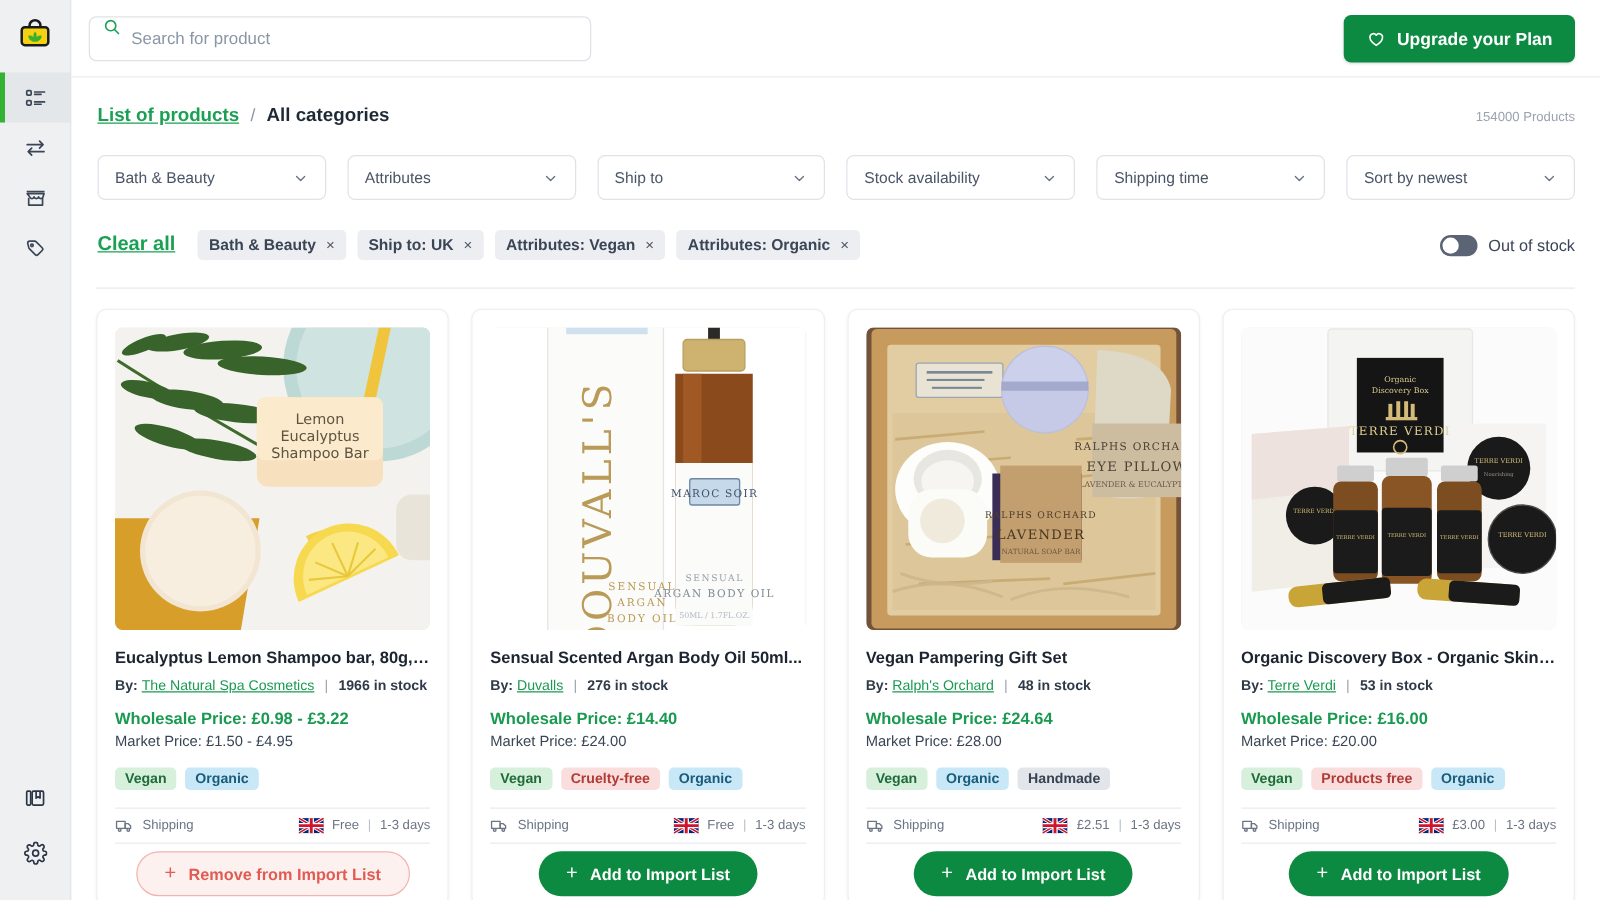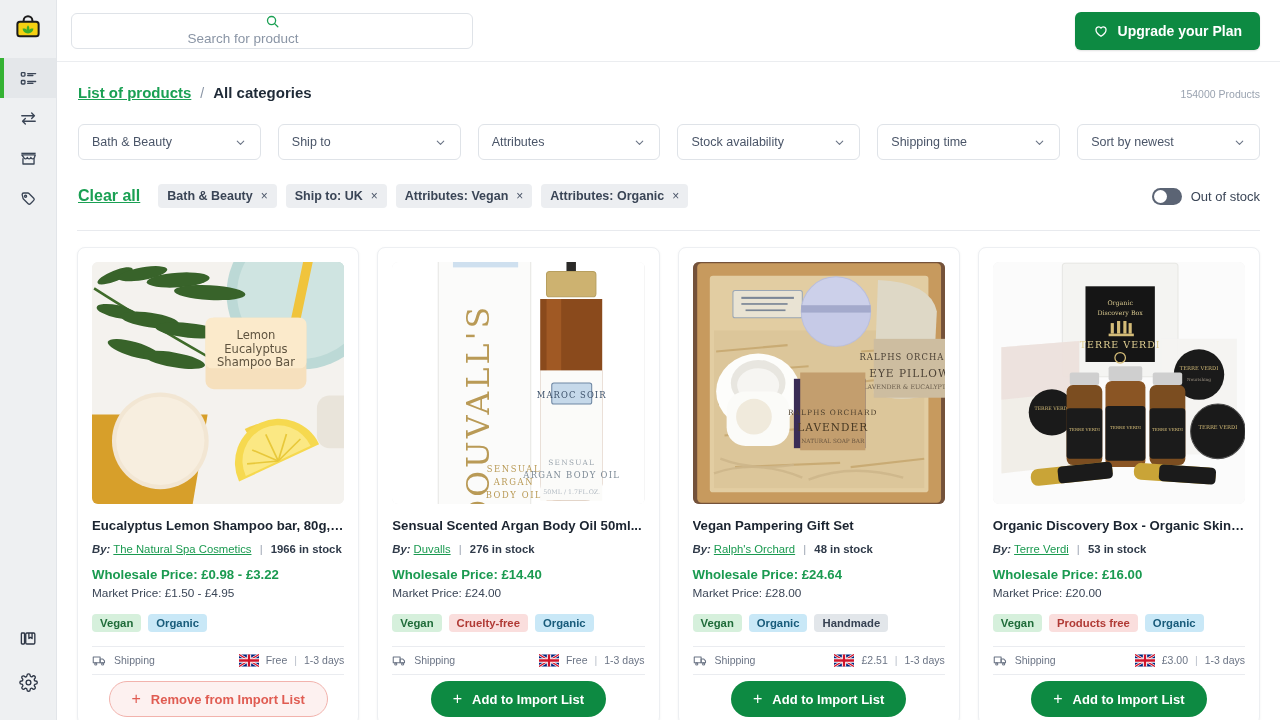--- a/index.html
+++ b/index.html
@@ -47,24 +47,23 @@
     height: 62px; flex: 0 0 62px;
     display: flex; align-items: center;
     padding: 0 20px 0 14px;
     background: #fff;
     border-bottom: 1px solid #ebedf0;
   }
   .searchbox {
     position: relative;
     width: 402px; height: 36px;
     border: 1px solid #dfe3e8; border-radius: 6px;
-    display: flex; align-items: center;
+    display: flex; 
     padding: 0 10px;
     background: #fff;
-    flex-direction: column;
   }
   .searchbox input {
     border: 0; outline: 0; flex: 1;
     font-family: "Liberation Sans", sans-serif;
     font-size: 13.5px; color: #3d4a5c;
     margin-left: 8px;
     background: transparent;
   }
   .searchbox input::placeholder { color: #8a95a5; }
   .topbar-spacer { flex: 1; }
@@ -152,21 +151,21 @@
   .p-title {
     margin-top: 14px;
     font-size: 13.2px; font-weight: 700; color: #1b2430;
     white-space: nowrap; overflow: hidden; text-overflow: ellipsis;
     line-height: 1.2;
   }
   .p-by {
     margin-top: 9px; font-size: 11.3px; color: #2f3a49; font-weight: 700;
     white-space: nowrap; overflow: hidden;
   }
-  .p-by .lbl { font-weight: 700; font-style: italic; }
+  .p-by .lbl { font-weight: 700; }
   .p-by .vendor { color: #1a9a50; text-decoration: underline; font-weight: 400; cursor: pointer; }
   .p-by .pipe { color: #9aa3b0; margin: 0 5px; font-weight: 400; }
   .p-wholesale {
     margin-top: 12px; font-size: 13.2px; font-weight: 700; color: #1a9a50;
   }
   .p-market { margin-top: 4px; font-size: 11.8px; color: #3a4556; }
   .badges { display: flex; gap: 7px; margin-top: 14px; flex-wrap: nowrap; }
   .badge {
     border-radius: 4px; padding: 3px 8px;
     font-size: 11.3px; font-weight: 700; white-space: nowrap;
@@ -305,29 +304,29 @@
       <div class="filters">
         <div class="select">
           <span>Bath &amp; Beauty</span>
           <span>
             <svg class="ic" width="13" height="13" viewBox="0 0 24 24" fill="none" stroke="#6b7485" stroke-width="2" stroke-linecap="round" stroke-linejoin="round">
                 <path d="M6 9.5l6 6 6-6"></path>
               </svg>
           </span>
         </div>
         <div class="select">
-          <span>Ship to</span>
+          <span>Attributes</span>
           <span>
             <svg class="ic" width="13" height="13" viewBox="0 0 24 24" fill="none" stroke="#6b7485" stroke-width="2" stroke-linecap="round" stroke-linejoin="round">
                 <path d="M6 9.5l6 6 6-6"></path>
               </svg>
           </span>
         </div>
         <div class="select">
-          <span>Attributes</span>
+          <span>Ship to</span>
           <span>
             <svg class="ic" width="13" height="13" viewBox="0 0 24 24" fill="none" stroke="#6b7485" stroke-width="2" stroke-linecap="round" stroke-linejoin="round">
                 <path d="M6 9.5l6 6 6-6"></path>
               </svg>
           </span>
         </div>
         <div class="select">
           <span>Stock availability</span>
           <span>
             <svg class="ic" width="13" height="13" viewBox="0 0 24 24" fill="none" stroke="#6b7485" stroke-width="2" stroke-linecap="round" stroke-linejoin="round">

